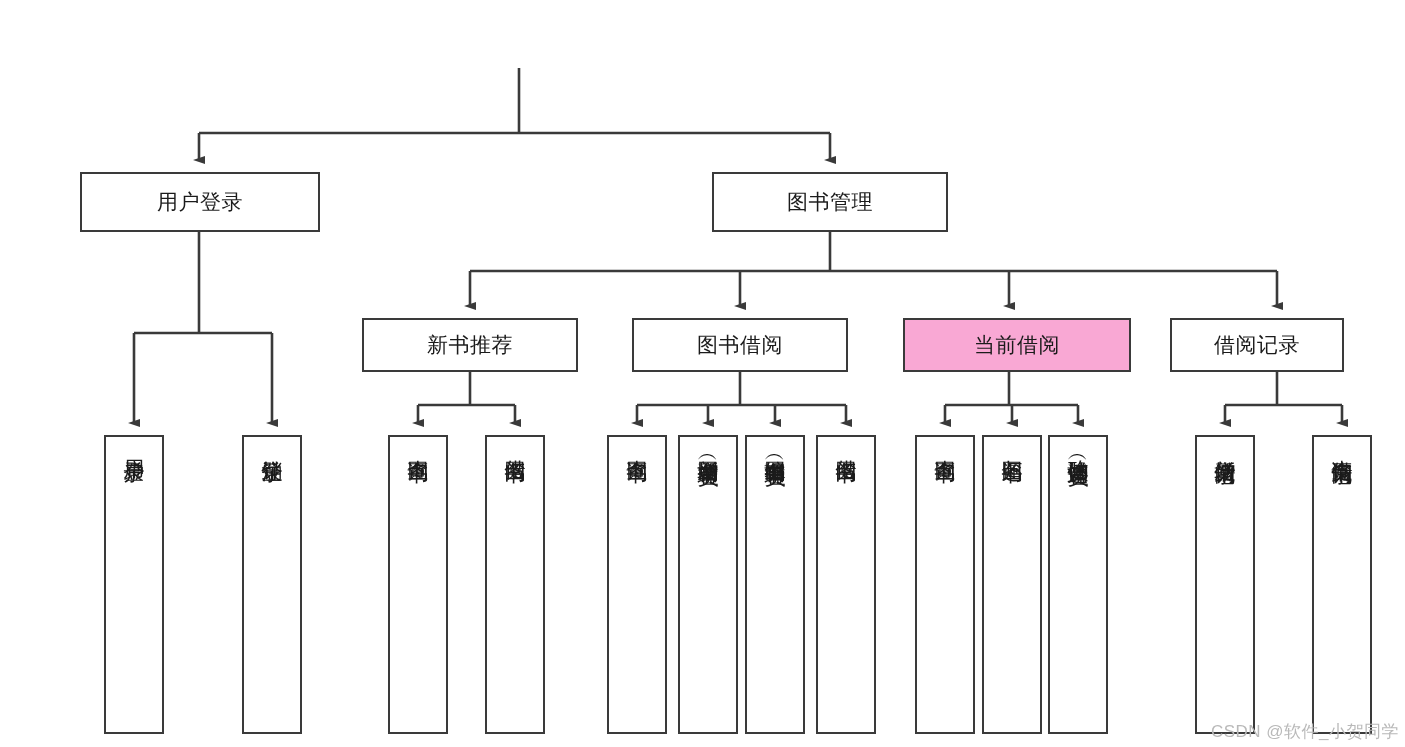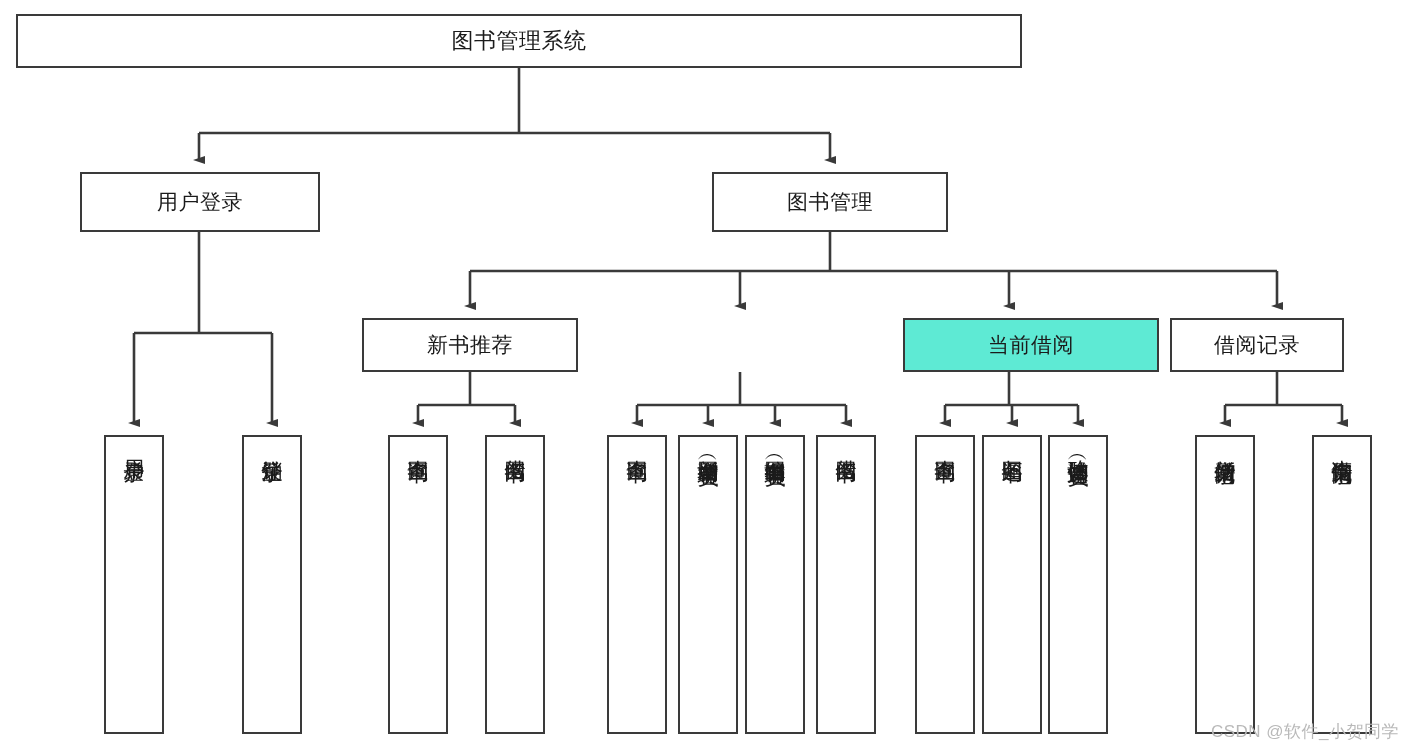--- a/index.html
+++ b/index.html
@@ -117,35 +117,35 @@
       <path d="M1012,405 L1012,423" marker-end="url(#arrow)"></path>
       <path d="M1078,405 L1078,423" marker-end="url(#arrow)"></path>
 
       <path d="M1277,372 L1277,405"></path>
       <path d="M1225,405 L1342,405"></path>
       <path d="M1225,405 L1225,423" marker-end="url(#arrow)"></path>
       <path d="M1342,405 L1342,423" marker-end="url(#arrow)"></path>
     </g>
   </svg>
 
-  <div class="node h root" style="left: 16px; top: 14px; width: 1006px; height: 54px; border-color: rgb(58, 58, 58); background: rgb(255, 255, 255); color: rgb(27, 27, 27);">
-    <span class="label">图书管理系统</span>
-  </div>
 
   <div class="node h" style="left: 80px; top: 172px; width: 240px; height: 60px; border-color: rgb(58, 58, 58); background: rgb(255, 255, 255); color: rgb(27, 27, 27);">
     <span class="label">用户登录</span>
   </div>
   <div class="node h" style="left: 362px; top: 318px; width: 216px; height: 54px; border-color: rgb(58, 58, 58); background: rgb(255, 255, 255); color: rgb(27, 27, 27);">
     <span class="label">新书推荐</span>
   </div>
 
   <div class="node h" style="left: 712px; top: 172px; width: 236px; height: 60px; border-color: rgb(58, 58, 58); background: rgb(255, 255, 255); color: rgb(27, 27, 27);">
     <span class="label">图书管理</span>
   </div>
-  <div class="node h" style="left: 903px; top: 318px; width: 256px; height: 54px; border-color: rgb(58, 58, 58); background: #5eead4; color: rgb(27, 27, 27); justify-content: center;">
+  <div class="node h" style="left: 632px; top: 318px; width: 216px; height: 54px; border-color: rgb(58, 58, 58); background: rgb(255, 255, 255); color: rgb(27, 27, 27);">
+    <span class="label">图书借阅</span>
+  </div>
+  <div class="node h" style="left: 903px; top: 318px; width: 228px; height: 54px; border-color: rgb(58, 58, 58); background: #f9a8d4; color: rgb(27, 27, 27); justify-content: center;">
     <span class="label">当前借阅</span>
   </div>
   <div class="node h" style="left: 1170px; top: 318px; width: 174px; height: 54px; border-color: rgb(58, 58, 58); background: rgb(255, 255, 255); color: rgb(27, 27, 27);">
     <span class="label">借阅记录</span>
   </div>
 
   <div class="node v" style="left: 104px; top: 435px; width: 60px; height: 299px; border-color: rgb(58, 58, 58); background: rgb(255, 255, 255); color: rgb(27, 27, 27);">
     <span class="label">用户登录</span>
   </div>
   <div class="node v" style="left: 242px; top: 435px; width: 60px; height: 299px; border-color: rgb(58, 58, 58); background: rgb(255, 255, 255); color: rgb(27, 27, 27);">

